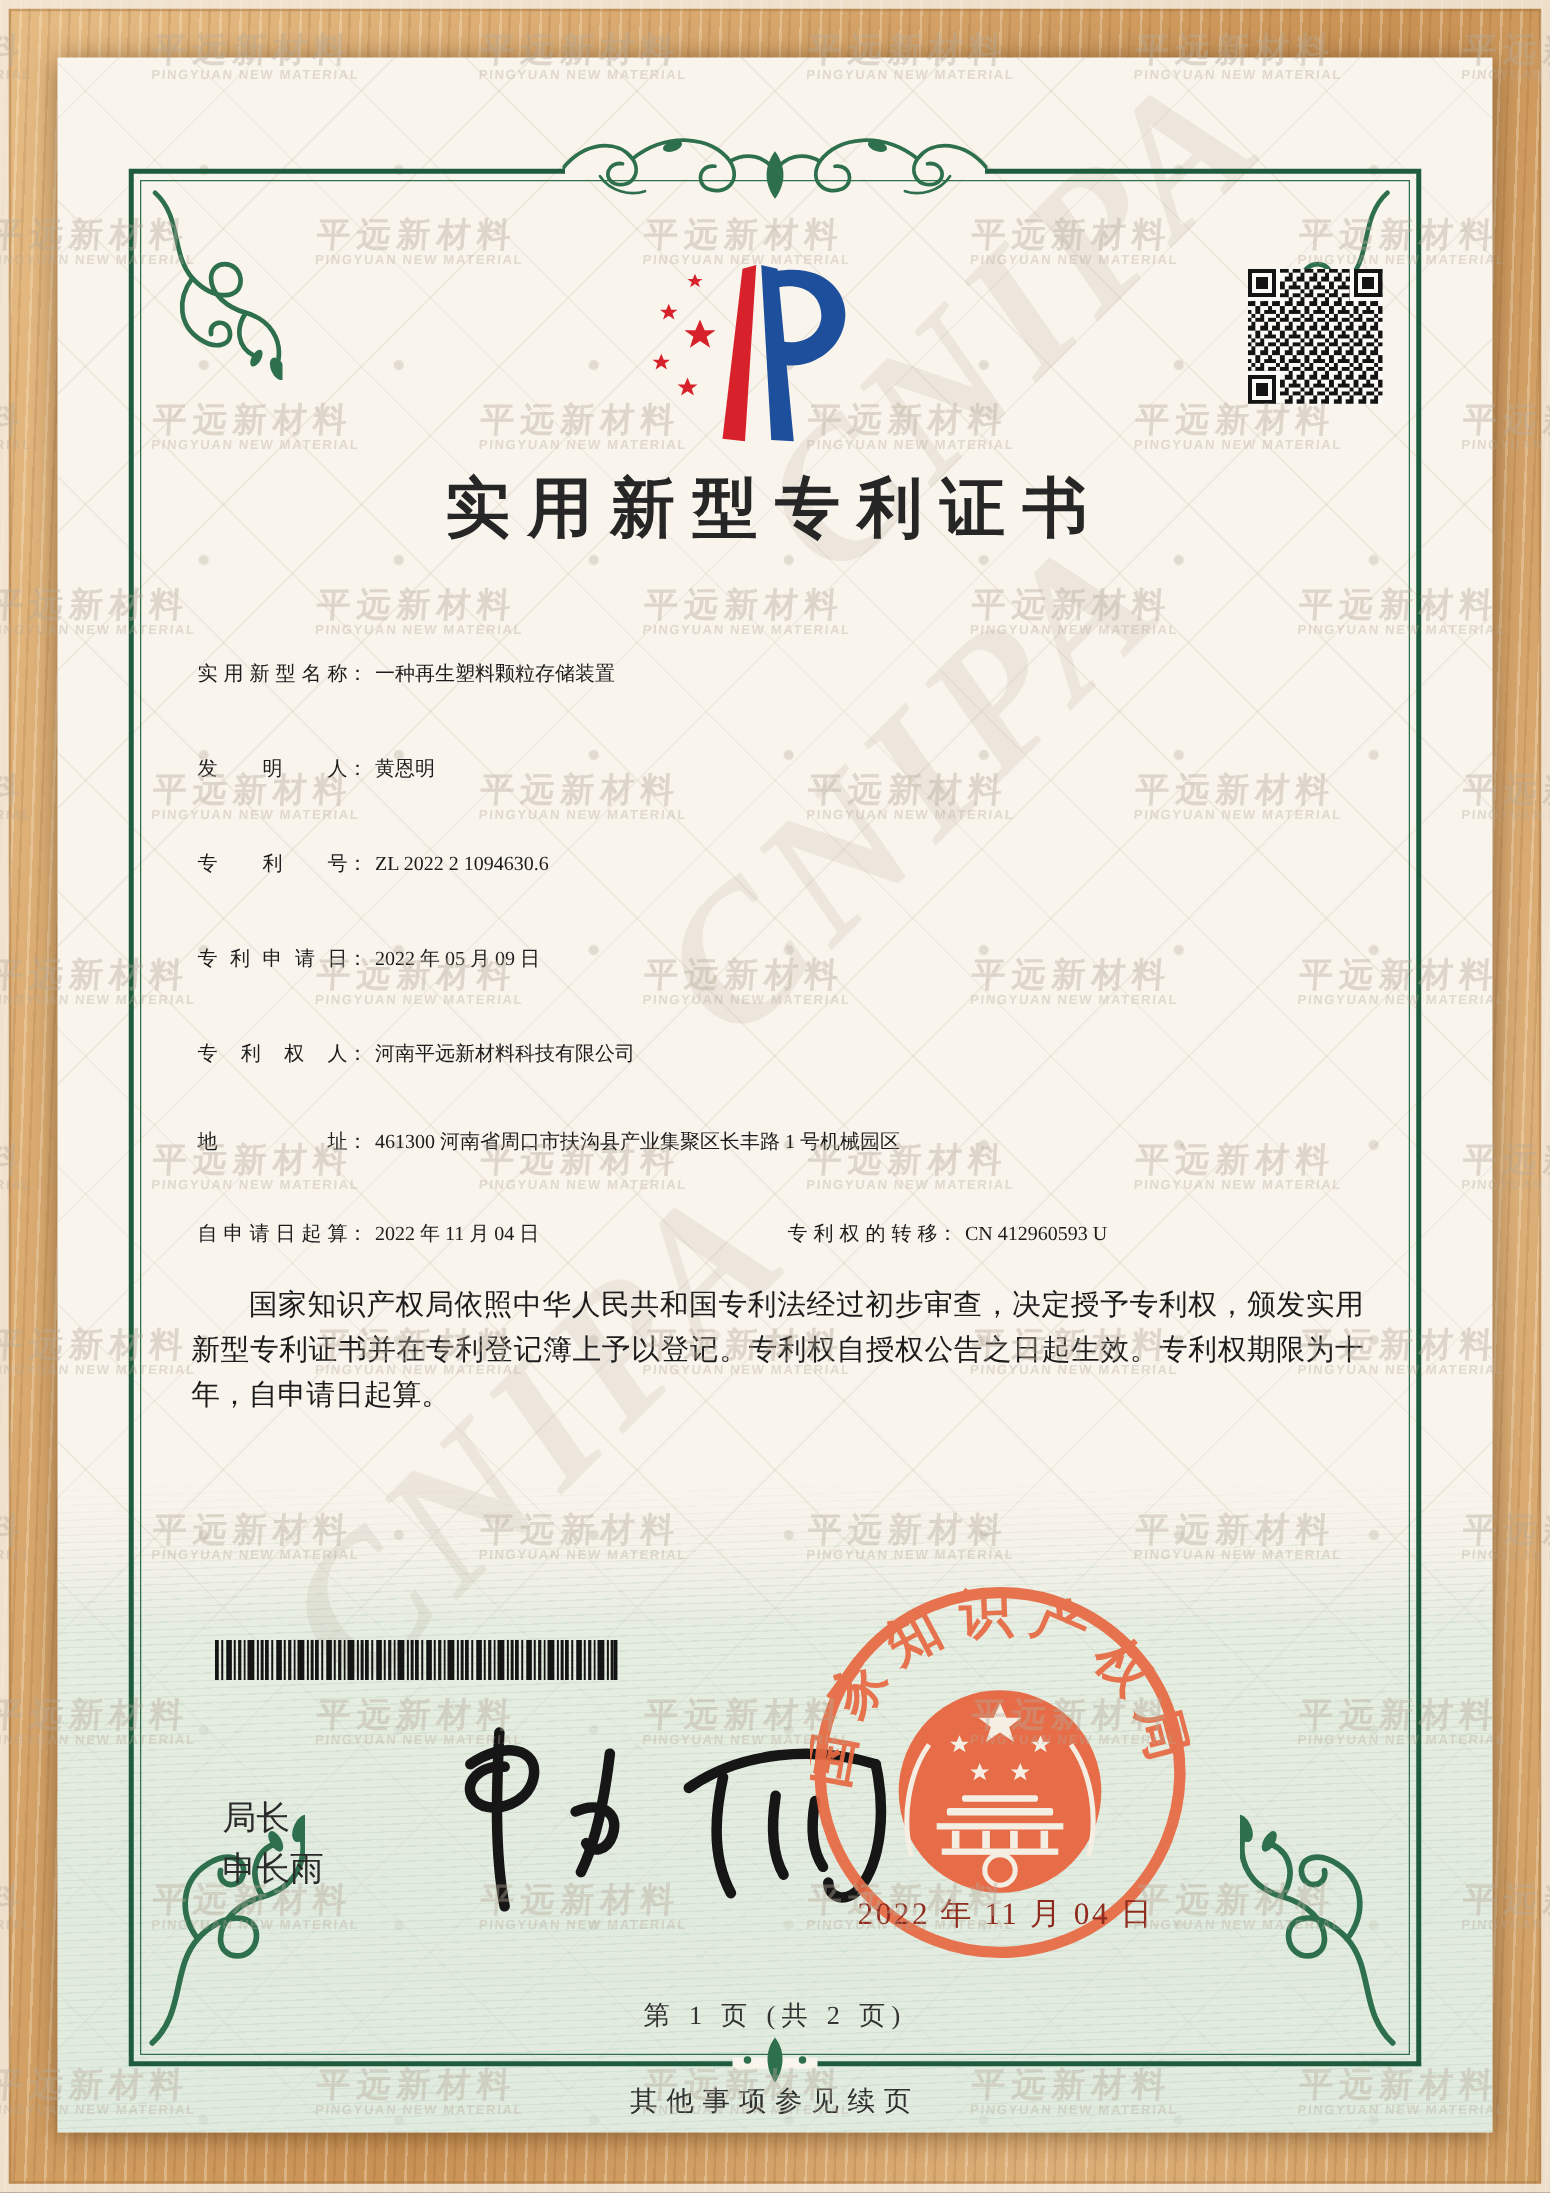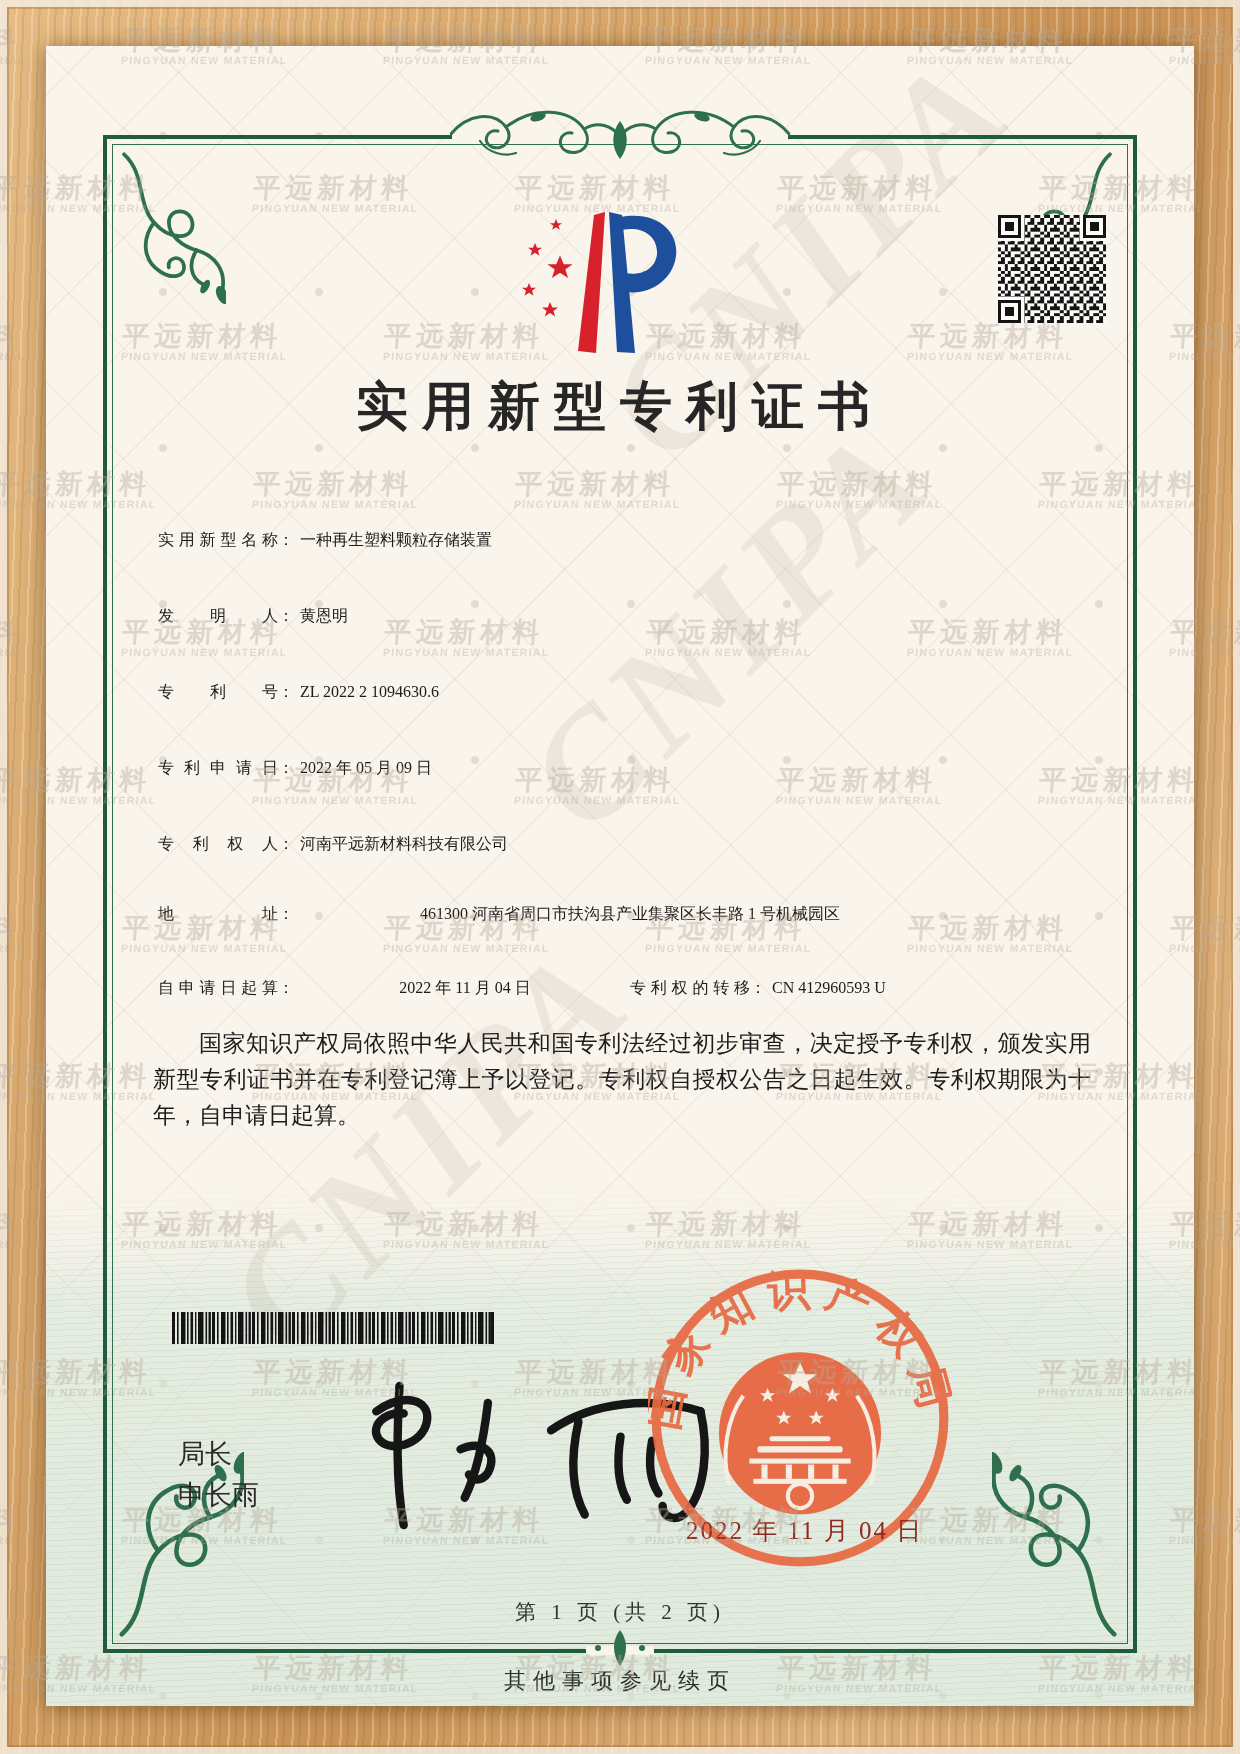--- a/index.html
+++ b/index.html
@@ -40,21 +40,21 @@
   .orn-mask{position:absolute;background:#f9f4ec;z-index:4;}
   .corner,.top-orn,.bot-orn{position:absolute;z-index:5;}
   
   .ct{position:absolute;z-index:6;}
   .cert-no{left:158px;top:216px;font-size:25px;letter-spacing:3px;color:#222;}
   .title{left:0;top:372px;width:1240px;text-align:center;font-size:52px;font-weight:700;
          letter-spacing:14px;color:#262626;}
   .row{left:158px;width:950px;display:flex;align-items:flex-start;font-size:16px;line-height:36px;}
   .lbl{width:120px;flex:0 0 120px;text-align:justify;text-align-last:justify;white-space:pre-wrap;}
   .colon{width:22px;flex:0 0 22px;}
-  .val{flex:0 1 auto;text-align:center;}
+  .val{flex:0 1 auto;}
   .val-fixed{flex:0 0 330px;}
   .val-addr{width:660px;flex:0 0 660px;}
   .paras{left:153px;top:1026px;width:938px;font-size:23px;line-height:36px;text-align:justify;}
   .paras p{margin:0;text-indent:2em;}
   .barcode{left:172px;top:1312px;width:322px;height:32px;}
   .director{left:178px;font-family:"Liberation Sans",sans-serif;font-size:27px;color:#2a2a2a;}
   .sig{left:330px;top:1372px;}
   .seal{left:648px;top:1266px;z-index:7;}
   .seal-date{left:686px;top:1514px;width:290px;z-index:8;font-size:25px;letter-spacing:2px;
              color:#8f2b1e;white-space:nowrap;}

